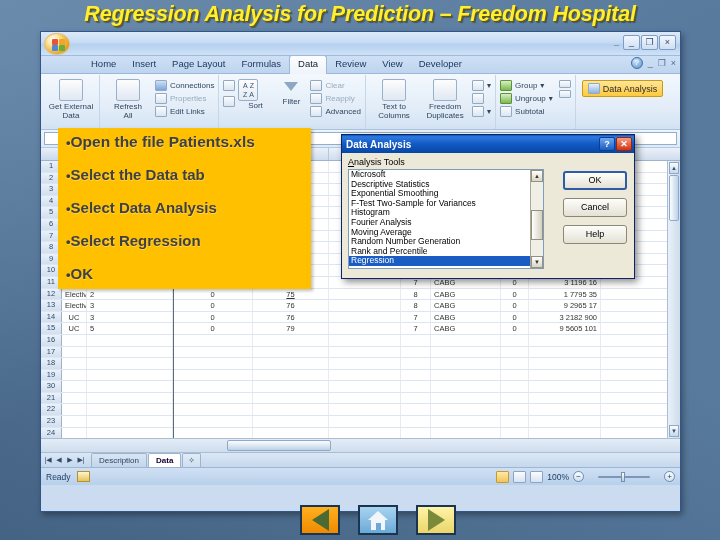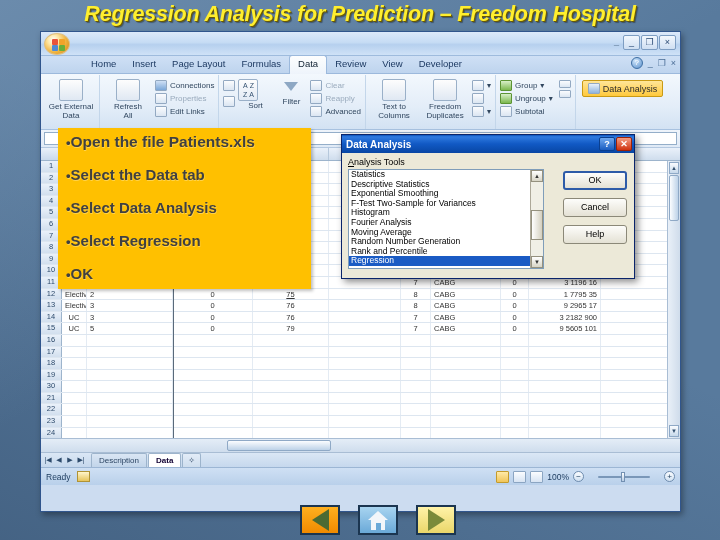--- a/index.html
+++ b/index.html
@@ -830,21 +830,21 @@
 <div class="dialog">
   <div class="dlg-title">
     <span class="t">Data Analysis</span>
     <span class="dlgbtn q">?</span>
     <span class="dlgbtn x">✕</span>
   </div>
   <div class="dlg-body">
     <div class="dlg-label"><u>A</u><span>nalysis Tools</span></div>
     <div class="listbox">
       <div class="inner" id="lb-items">
-          <div class="lbitem">Statistics</div>
+          <div class="lbitem">Microsoft</div>
           <div class="lbitem">Descriptive Statistics</div>
           <div class="lbitem">Exponential Smoothing</div>
           <div class="lbitem">F-Test Two-Sample for Variances</div>
           <div class="lbitem">Histogram</div>
           <div class="lbitem">Fourier Analysis</div>
           <div class="lbitem">Moving Average</div>
           <div class="lbitem">Random Number Generation</div>
           <div class="lbitem">Rank and Percentile</div>
           <div class="lbitem sel">Regression</div>
         </div>

